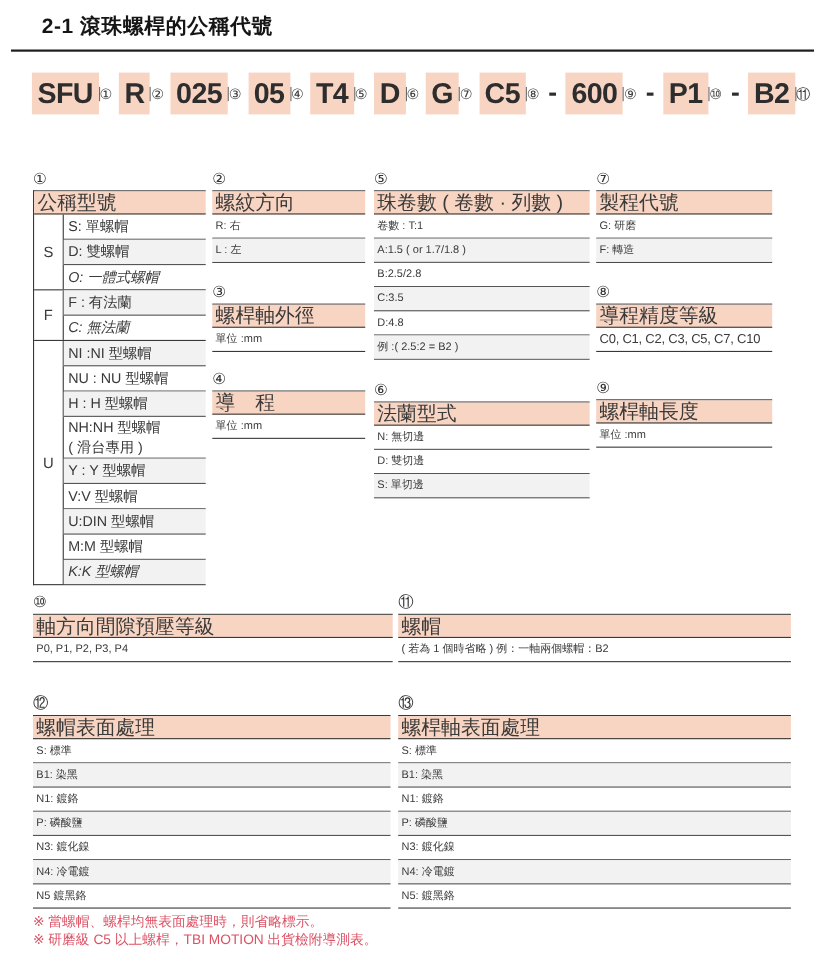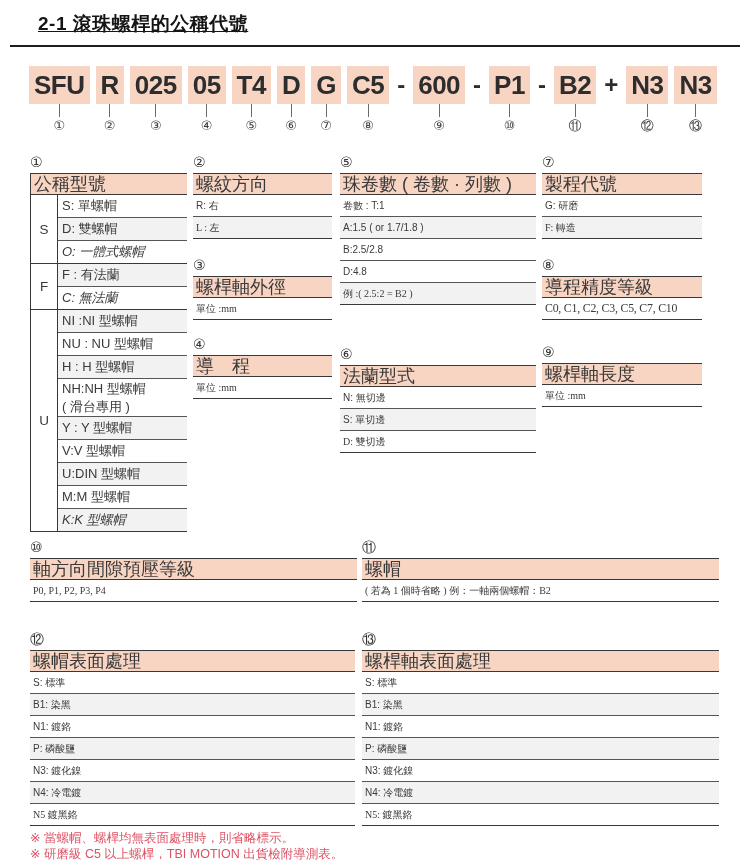--- a/index.html
+++ b/index.html
@@ -1,38 +1,38 @@
 <!DOCTYPE html>
 <html style="--peach: #f8d4c2; --shade: #f2f2f2; --line: #555555; --strong: #383838; --text: #3a3a3a; --codetext: #2d2d2d; --red: #dc5265;"><head>
 <meta charset="utf-8">
 <style>
   * { margin:0; padding:0; box-sizing:border-box; }
   html,body { background:#ffffff; }
   body { font-family:"Liberation Sans","DejaVu Sans",sans-serif; }
   .page { position:relative; width:744px; height:867px; background:#fff; overflow:hidden; }
 
-  .title { position:absolute; left:38px; top:11px; font-size:19px; font-weight:bold; color:#151515; letter-spacing:0.5px;text-decoration:underline; }
+  .title { position:absolute; left:38px; top:11px; font-size:19px; font-weight:bold; color:#151515; letter-spacing:0.5px; }
   .rule  { position:absolute; left:10px; top:45px; width:730px; height:2px; background:#1d1d1d; }
 
   .code-row { position:absolute; left:29px; top:66px; display:flex; gap:6px; align-items:flex-start; }
-  .code-seg { display:flex; flex-direction:column; align-items:center; }
+  .code-seg { display:flex; flex-direction:row; align-items:center; }
   .code-block { background:var(--peach,#f8d4c2); color:var(--codetext,#2d2d2d); font-weight:bold;
                 font-size:26px; line-height:38px; padding:0 5px; letter-spacing:-0.5px; white-space:nowrap; }
   .code-sep { color:var(--codetext,#2d2d2d); font-weight:bold; font-size:24px; line-height:38px; padding:0 2px; }
   .tick { width:1px; height:13px; background:#6b6b6b; }
   .code-num { font-size:13px; color:#3d3d3d; line-height:15px; margin-top:1px; }
 
   .tbl { position:absolute; }
   .tbl-num { font-size:14px; color:#333; height:16px; line-height:16px; margin-bottom:3px; }
   .tbl-box { border-top:1.5px solid var(--strong,#383838); border-bottom:1.5px solid var(--strong,#383838); }
   .tbl-head { background:var(--peach,#f8d4c2); color:var(--text,#3a3a3a); font-size:18px;
               line-height:20px; padding-left:3px; border-bottom:1px solid var(--strong,#383838); white-space:nowrap; }
   .row { font-size:10px; color:var(--text,#3a3a3a); line-height:21px; padding-left:3px;
          border-bottom:1px solid var(--line,#555); white-space:nowrap; }
-  .row:last-child { border-bottom:none;font-family:Liberation Serif, serif; }
+  .row:last-child { border-bottom:none; }
   .row.shade { background:var(--shade,#f2f2f2); }
   .tbl[data-table="t8"] .row { font-size:11.8px; letter-spacing:-0.2px; }
 
   
   .tbl-box.grouped { border-left:1px solid var(--strong,#383838); }
   .group { display:flex; border-bottom:1.5px solid var(--strong,#383838); }
   .group:last-child { border-bottom:none; }
   .gletter { width:27px; flex:0 0 27px; border-right:1px solid var(--strong,#383838);
              display:flex; align-items:center; justify-content:center; font-size:13.5px; color:var(--text,#3a3a3a); }
   .gitems { flex:1; min-width:0; }
@@ -192,31 +192,32 @@
       </div>
     </div>
 
   <div class="tbl" data-table="t5" style="left:340px; top:154px; width:196px;">
       <div class="tbl-num">⑤</div>
       <div class="tbl-box">
         <div class="tbl-head">珠卷數 ( 卷數 · 列數 )</div>
         <div class="row">卷數 : T:1</div>
         <div class="row shade">A:1.5 ( or 1.7/1.8 )</div>
         <div class="row">B:2.5/2.8</div>
+        <div class="row shade">C:3.5</div>
         <div class="row">D:4.8</div>
         <div class="row shade">例 :( 2.5:2 = B2 )</div>
       </div>
     </div>
   <div class="tbl" data-table="t6" style="left:340px; top:346px; width:196px;">
       <div class="tbl-num">⑥</div>
       <div class="tbl-box">
         <div class="tbl-head">法蘭型式</div>
         <div class="row">N: 無切邊</div>
+        <div class="row">D: 雙切邊</div>
         <div class="row shade">S: 單切邊</div>
-        <div class="row">D: 雙切邊</div>
       </div>
     </div>
 
   <div class="tbl" data-table="t7" style="left:542px; top:154px; width:160px;">
       <div class="tbl-num">⑦</div>
       <div class="tbl-box">
         <div class="tbl-head">製程代號</div>
         <div class="row">G: 研磨</div>
         <div class="row shade">F: 轉造</div>
       </div>

